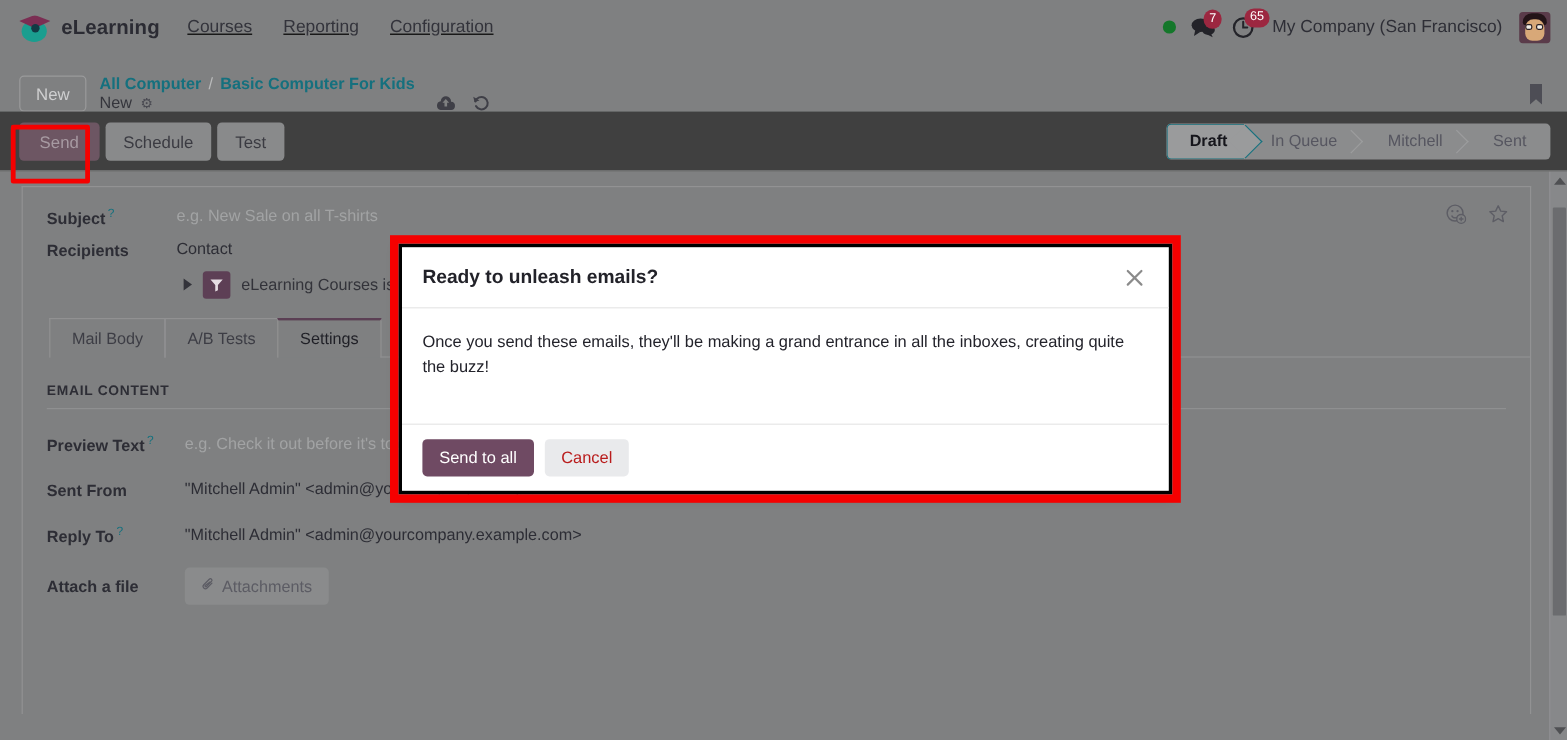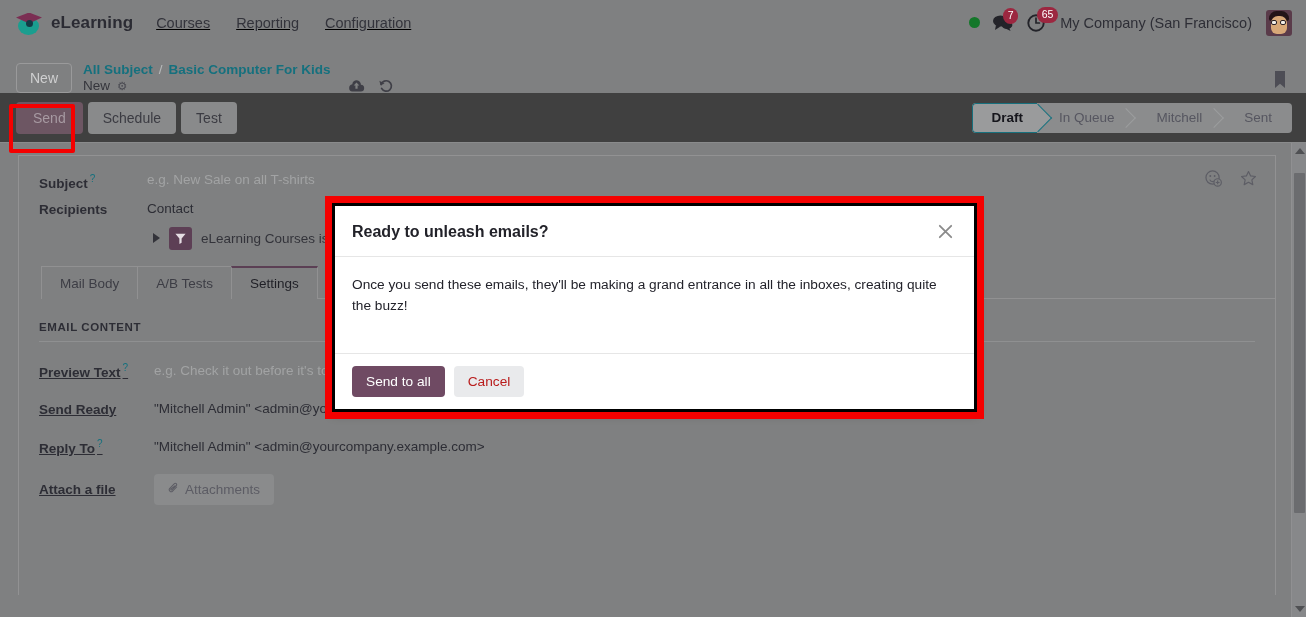--- a/index.html
+++ b/index.html
@@ -274,21 +274,21 @@
   .section-title {
     font-size: 11.5px; font-weight: bold; letter-spacing: .6px;
     color: #2d2d35; text-transform: uppercase;
     padding-bottom: 8px; border-bottom: 1px solid #8f9091;
     margin-bottom: 18px;
   }
   .grid2 { display: flex; }
   .col-left { width: 620px; flex: none; }
   .col-right { flex: 1; padding-left: 20px; }
   .row2 { display: flex; align-items: center; margin-bottom: 16px; min-height: 22px; }
-  .row2 .flabel { width: 115px; text-decoration: underline; }
+  .row2 .flabel { width: 115px; }
   .emoji-ic { margin-left: auto; color: #5d5d65; display: flex; }
   .btn-attach {
     background: #8a8b8c; color: #5c5c64;
     border: none; border-radius: 4px;
     font-size: 13.5px; padding: 8px 14px;
     font-family: inherit; cursor: pointer;
     display: inline-flex; align-items: center; gap: 6px;
   }
   .resp-val { display: flex; align-items: center; gap: 8px; font-size: 13.5px; color: #2d2d35; }
   .resp-avatar {
@@ -428,21 +428,21 @@
         <span class="g1"></span>
           <span class="g2"></span>
       </span>
     </div>
   </div>
 
   <div class="breadcrumb-row">
     <button class="btn-new">New</button>
     <div class="bc-stack">
       <div class="bc-top">
-        <span class="bc-link">All Subject</span>
+        <span class="bc-link">All Computer</span>
         <span class="bc-sep">/</span>
         <span class="bc-link">Basic Computer For Kids</span>
       </div>
       <div class="bc-bottom">
         <span class="bc-current">New</span>
         <span class="gear-ic">⚙</span>
       </div>
     </div>
     <div class="rec-actions">
       <span class="ic">
@@ -550,21 +550,21 @@
                   <circle cx="5.6" cy="6.3" r="1" fill="#5d5d65"></circle>
                   <circle cx="10.2" cy="6.3" r="1" fill="#5d5d65"></circle>
                   <path d="M5 10.2 a3.2 3.2 0 0 0 6 0" fill="none" stroke="#5d5d65" stroke-width="1.2"></path>
                   <circle cx="13.4" cy="13.2" r="3.9" fill="#7f8081" stroke="#5d5d65" stroke-width="1.2"></circle>
                   <path d="M13.4 11.2 v4 M11.4 13.2 h4" stroke="#5d5d65" stroke-width="1.2"></path>
                 </svg>
               </span>
             </div>
 
             <div class="row2">
-              <div class="flabel">Send Ready</div>
+              <div class="flabel">Sent From</div>
               <div class="fval">"Mitchell Admin" &lt;admin@yourcompany.example.com&gt;</div>
             </div>
 
             <div class="row2">
               <div class="flabel">
                 <span>Reply To</span><span class="q">?</span>
               </div>
               <div class="fval">"Mitchell Admin" &lt;admin@yourcompany.example.com&gt;</div>
             </div>
 

